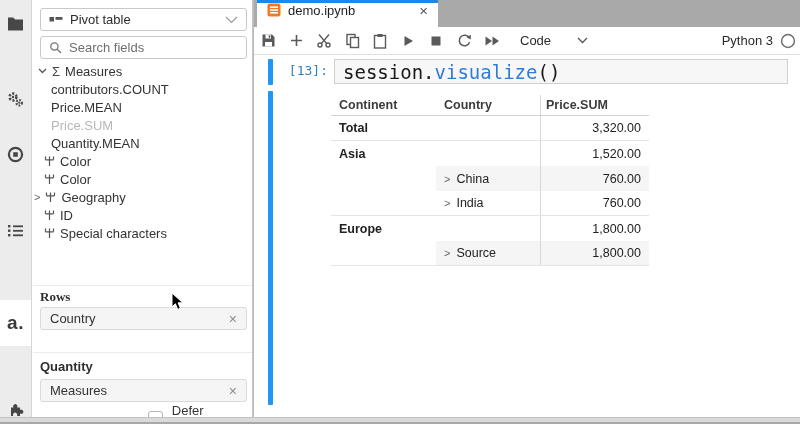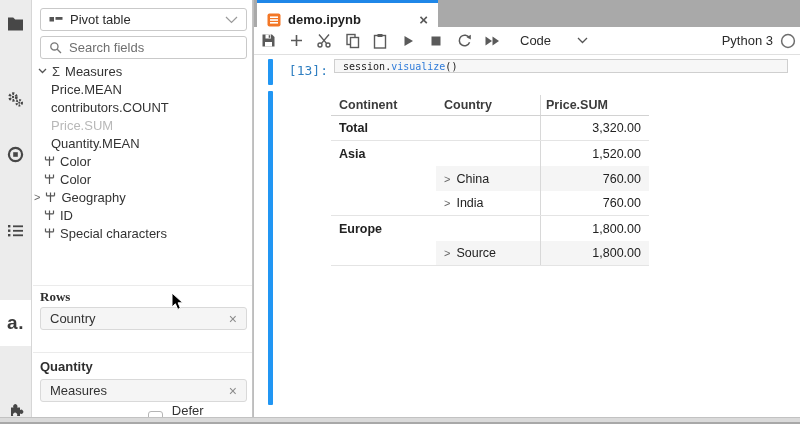--- a/index.html
+++ b/index.html
@@ -33,32 +33,32 @@
   .chip { position:absolute; left:8px; width:207px; height:23px; background:#f5f5f5; border:1px solid #d9d9d9; border-radius:3px; display:flex; align-items:center; padding:0 9px; font-size:13px; color:#333; }
   .chip .chip-close { margin-left:auto; color:#8b8b8b; font-size:14px; line-height:1; cursor:pointer; }
   .panel-divider { position:absolute; left:1px; width:219px; border-top:1px solid #ebebeb; }
   .defer { position:absolute; left:116px; top:403px; display:flex; align-items:center; gap:9px; }
   .checkbox { width:15px; height:15px; border:1px solid #b5b5b5; border-radius:3px; background:#fff; }
   .defer-label { font-size:13px; color:#333; }
 
   
   .notebook { position:absolute; left:253px; top:0; width:547px; height:424px; background:#fff; border-left:1px solid #bdbdbd; }
   .tabbar { position:absolute; left:0; top:0; width:547px; height:27px; background:#a9a9a9; }
-  .doc-tab { position:absolute; left:3px; top:0; width:181px; height:27px; background:#fff; border-top:3px solid #1f87e8; display:flex; align-items:flex-end; padding:0 10px; gap:7px;font-weight:bold; }
+  .doc-tab { position:absolute; left:3px; top:0; width:181px; height:27px; background:#fff; border-top:3px solid #1f87e8; display:flex; align-items:flex-start; padding:0 10px; gap:7px; }
   .doc-tab .title { font-size:13px; color:#1f1f1f; flex:1; }
   .doc-tab .tab-close { color:#595959; font-size:15px; line-height:1; }
 
   .toolbar { position:absolute; left:0; top:27px; width:547px; height:28px; background:#fff; border-bottom:1px solid #e0e0e0; display:flex; align-items:center; padding:0 0; }
   .tbtn { width:28px; height:24px; display:flex; align-items:center; justify-content:center; color:#5a5a5a; }
   .celltype { margin-left:14px; font-size:13px; color:#2b2b2b; display:flex; align-items:center; gap:26px; }
   .kernel { margin-left:auto; display:flex; align-items:center; gap:7px; padding-right:5px; font-size:13px; color:#2b2b2b; }
 
   .collapser { position:absolute; width:5px; background:#2196f3; border-radius:1px; }
   .prompt { position:absolute; left:18px; top:63px; width:56px; text-align:right; font-family:"DejaVu Sans Mono","Liberation Mono",monospace; font-size:13px; color:#307fc1; }
-  .inputbox { position:absolute; left:80px; top:59px; width:454px; height:14px; background:#f7f7f7; border:1px solid #cfcfcf; display:flex; align-items:center; padding:0 8px; font-family:"DejaVu Sans Mono","Liberation Mono",monospace; font-size:10px; color:#1a1a1a; }
+  .inputbox { position:absolute; left:80px; top:59px; width:454px; height:25px; background:#f7f7f7; border:1px solid #cfcfcf; display:flex; align-items:center; padding:0 8px; font-family:"DejaVu Sans Mono","Liberation Mono",monospace; font-size:19px; color:#1a1a1a; }
   .inputbox .fn { color:#2f7bd9; }
 
   
   .pivot { position:absolute; left:77px; top:95px; width:318px; font-size:12.5px; color:#222; }
   .prow { display:flex; height:25px; }
   .prow.header { height:21px; border-bottom:1px solid #d2d2d2; font-weight:700; color:#3b3b3b; }
   .pc1 { width:105px; display:flex; align-items:center; padding-left:8px; }
   .pc2 { width:105px; display:flex; align-items:center; padding-left:8px; border-right:1px solid #d8d8d8; gap:6px; }
   .pc3 { width:108px; display:flex; align-items:center; justify-content:flex-end; padding-right:8px; }
   .prow.header .pc3 { justify-content:flex-start; padding-left:5px; }
@@ -157,24 +157,24 @@
       <div class="tree-row">
         <span>
           <svg width="9" height="6" viewBox="0 0 9 6">
               <path d="M1,1 L4.5,4.5 L8,1" fill="none" stroke="#555" stroke-width="1.3"></path>
             </svg>
         </span>
         <span class="sigma">Σ</span>
         <span>Measures</span>
       </div>
       <div class="tree-row measure">
-          <span>Price.MEAN</span>
+          <span>contributors.COUNT</span>
         </div>
       <div class="tree-row measure">
-          <span>contributors.COUNT</span>
+          <span>Price.MEAN</span>
         </div>
       <div class="tree-row measure">
           <span class="disabled">Price.SUM</span>
         </div>
       <div class="tree-row measure">
           <span>Quantity.MEAN</span>
         </div>
 
       <div class="tree-row hier">
         <span>

